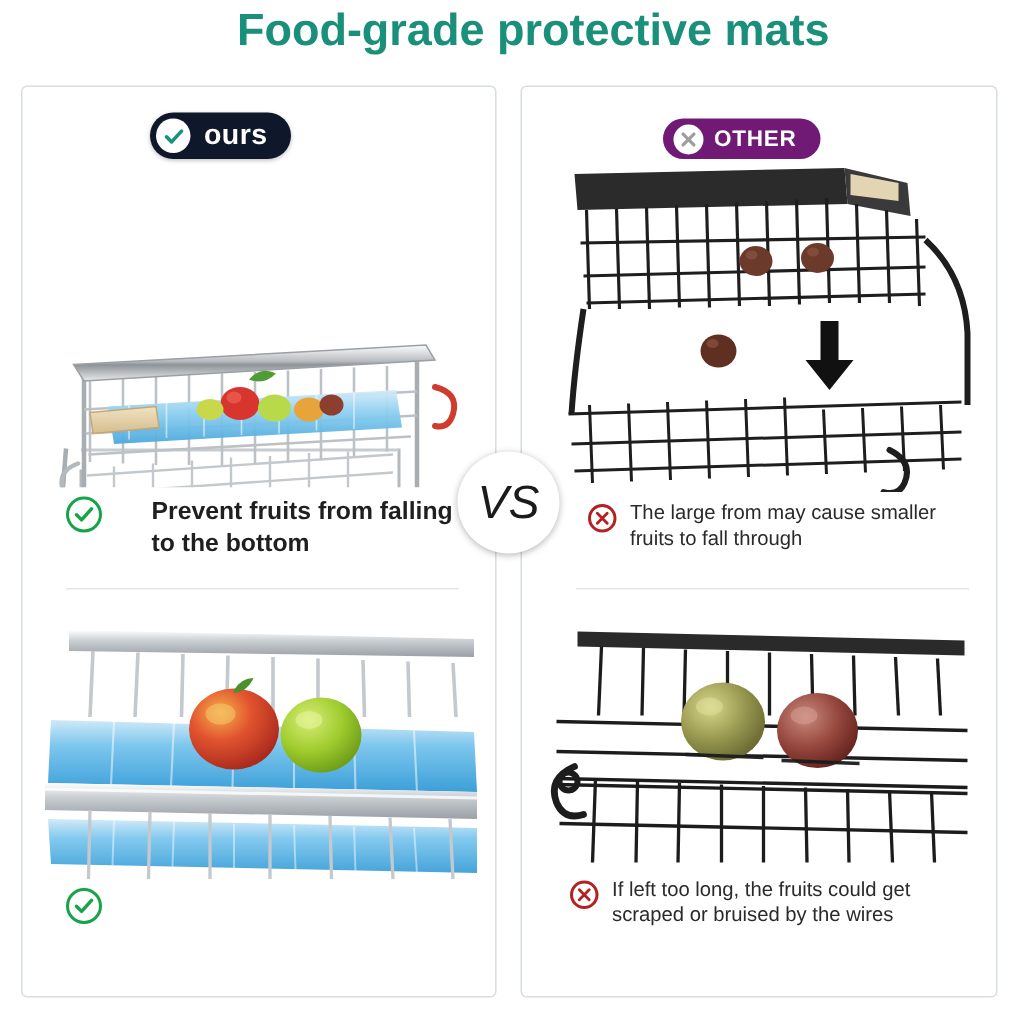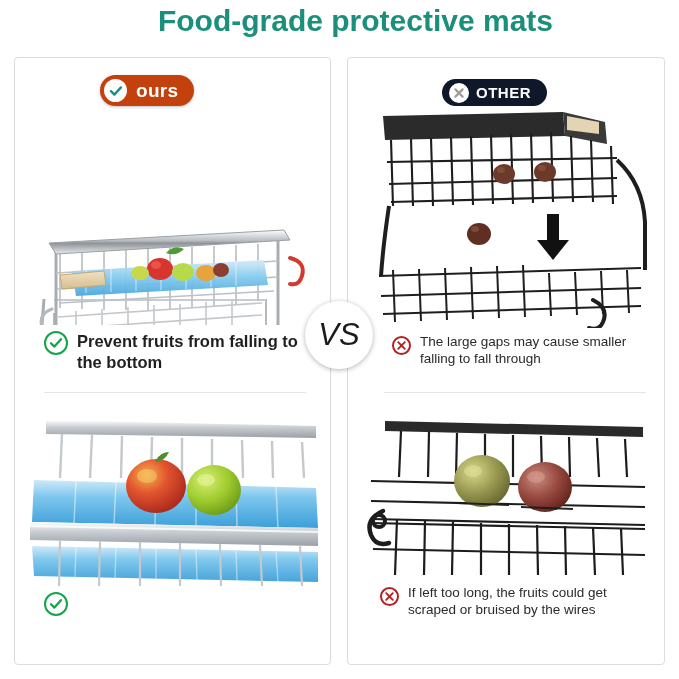--- a/index.html
+++ b/index.html
@@ -46,27 +46,27 @@
     display: flex;
     align-items: center;
     border-radius: 16px;
     height: 31px;
     padding: 0 16px 0 4px;
     box-sizing: border-box;
   }
   .badge-ours {
     left: 100px;
     top: 75px;
-    background: #c2410c;
+    background: #0f172a;
     box-shadow: 0 1px 3px rgba(0,0,0,0.25);
   }
   .badge-other {
     left: 442px;
     top: 79px;
-    background: #0f172a;
+    background: #701a75;
     height: 27px;
     border-radius: 14px;
   }
   .badge-circle {
     width: 23px;
     height: 23px;
     border-radius: 50%;
     background: #ffffff;
     display: flex;
     align-items: center;
@@ -119,21 +119,21 @@
     align-items: flex-start;
   }
   .caption .mark {
     flex: 0 0 auto;
     margin-right: 9px;
   }
   .caption .ctext {
     color: #1f1f1f;
     line-height: 1.25;
   }
-  .cap-left .ctext  { font-size: 16.5px; font-weight: bold; }
+  .cap-left .ctext  { font-size: 16.5px; font-weight: bold; margin-left: 24px; }
   .cap-right .ctext { font-size: 13.5px; font-weight: normal; color: #2a2a2a; }
 
   .cap-l1 { left: 44px;  top: 331px; width: 262px; }
   .cap-l2 { left: 44px;  top: 592px; width: 262px; }
   .cap-r1 { left: 392px; top: 334px; width: 250px; }
   .cap-r2 { left: 380px; top: 585px; width: 250px; }
 
   
   .mark-check, .mark-cross {
     width: 24px;
@@ -526,21 +526,21 @@
   </div>
 
   <div class="caption cap-right cap-r1">
     <span class="mark">
       <span class="mark-cross">
         <svg width="11" height="11" viewBox="0 0 11 11">
           <path d="M2.2 2.2 L8.8 8.8 M8.8 2.2 L2.2 8.8" stroke="#b22222" stroke-width="1.9" stroke-linecap="round"></path>
         </svg>
       </span>
     </span>
-    <span class="ctext">The large gaps may cause smaller falling to fall through</span>
+    <span class="ctext">The large from may cause smaller fruits to fall through</span>
   </div>
 
   <div class="caption cap-right cap-r2">
     <span class="mark">
       <span class="mark-cross">
         <svg width="11" height="11" viewBox="0 0 11 11">
           <path d="M2.2 2.2 L8.8 8.8 M8.8 2.2 L2.2 8.8" stroke="#b22222" stroke-width="1.9" stroke-linecap="round"></path>
         </svg>
       </span>
     </span>

